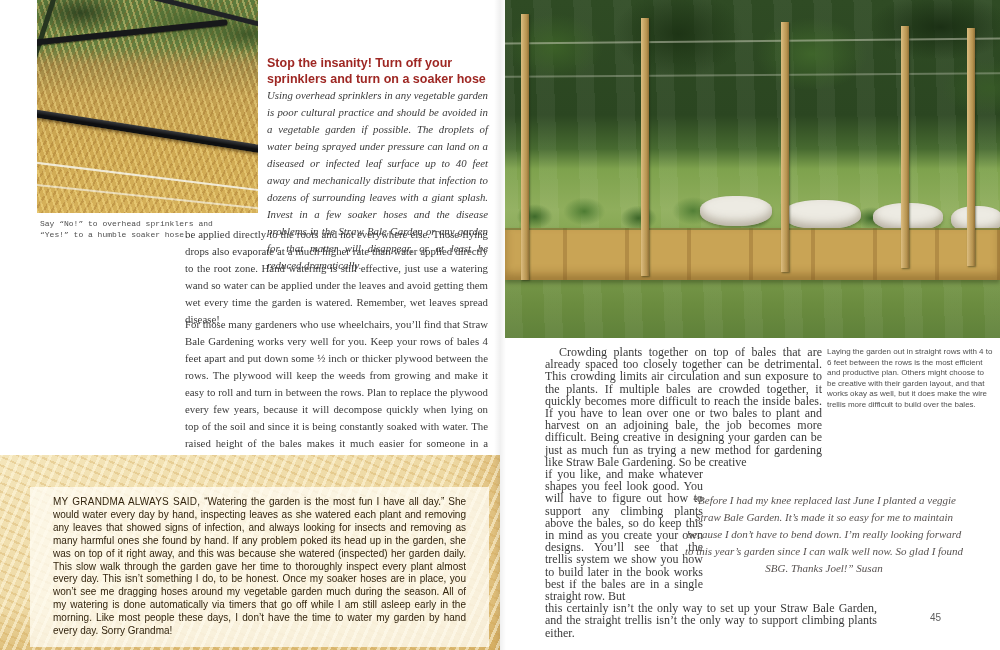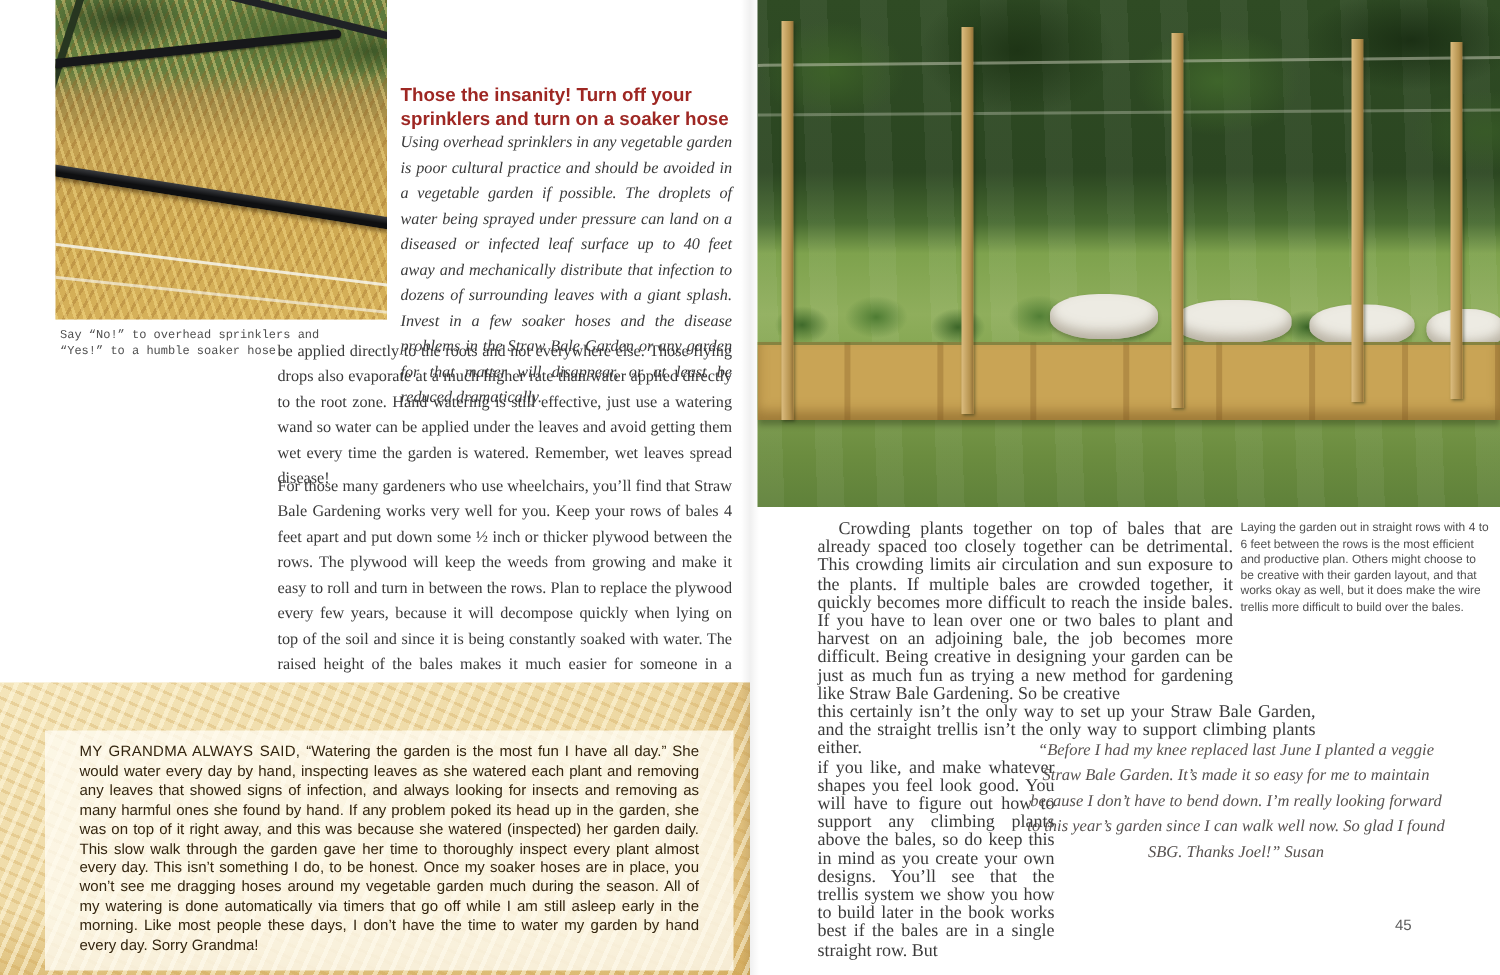--- a/index.html
+++ b/index.html
@@ -119,21 +119,21 @@
   <div class="photo1" data-interactable="false">
     <div class="pole1" data-interactable="false"></div>
     <div class="hose-top" data-interactable="false"></div>
     <div class="hose-top2" data-interactable="false"></div>
     <div class="hose-main" data-interactable="false"></div>
     <div class="twine1" data-interactable="false"></div>
     <div class="twine2" data-interactable="false"></div>
   </div>
   <p class="caption caption1" data-interactable="false">Say “No!” to overhead sprinklers and “Yes!” to a humble soaker hose.</p>
 
-  <h2 class="h-red" data-interactable="false">Those the insanity! Turn off your sprinklers and turn on a soaker hose</h2>
+  <h2 class="h-red" data-interactable="false">Stop the insanity! Turn off your sprinklers and turn on a soaker hose</h2>
   <div class="serif lbody p-narrow1" data-interactable="false">
     <p class="serif lbody" data-interactable="false">Using overhead sprinklers in any vegetable garden is poor cultural practice and should be avoided in a vegetable garden if possible. The droplets of water being sprayed under pressure can land on a diseased or infected leaf surface up to 40 feet away and mechanically distribute that infection to dozens of surrounding leaves with a giant splash. Invest in a few soaker hoses and the disease problems in the Straw Bale Garden or any garden for that matter will disappear, or at least be reduced dramatically.</p>
   </div>
   <p class="serif lbody p-wide1" data-interactable="false">be applied directly to the roots and not everywhere else. Those flying drops also evaporate at a much higher rate than water applied directly to the root zone. Hand watering is still effective, just use a watering wand so water can be applied under the leaves and avoid getting them wet every time the garden is watered. Remember, wet leaves spread disease!</p>
 
   <p class="serif lbody p-acc" data-interactable="false">For those many gardeners who use wheelchairs, you’ll find that Straw Bale Gardening works very well for you. Keep your rows of bales 4 feet apart and put down some ½ inch or thicker plywood between the rows. The plywood will keep the weeds from growing and make it easy to roll and turn in between the rows. Plan to replace the plywood every few years, because it will decompose quickly when lying on top of the soil and since it is being constantly soaked with water. The raised height of the bales makes it much easier for someone in a wheelchair to plant and harvest, and it is much less expensive than building raised beds.</p>
 
   <div class="strawbox" data-interactable="false">
     <div class="gpanel" data-interactable="false" style="position:absolute;left:30px;top:32px;">
       <p class="gtext" data-interactable="false"><span class="glead" data-interactable="false">MY GRANDMA ALWAYS SAID,</span><span data-interactable="false"> “Watering the garden is the most fun I have all day.” She would water every day by hand, inspecting leaves as she watered each plant and removing any leaves that showed signs of infection, and always looking for insects and removing as many harmful ones she found by hand. If any problem poked its head up in the garden, she was on top of it right away, and this was because she watered (inspected) her garden daily. This slow walk through the garden gave her time to thoroughly inspect every plant almost every day. This isn’t something I do, to be honest. Once my soaker hoses are in place, you won’t see me dragging hoses around my vegetable garden much during the season. All of my watering is done automatically via timers that go off while I am still asleep early in the morning. Like most people these days, I don’t have the time to water my garden by hand every day. Sorry Grandma!</span></p>
@@ -154,21 +154,21 @@
     <div class="post post1" data-interactable="false"></div>
     <div class="post post2" data-interactable="false"></div>
     <div class="post post3" data-interactable="false"></div>
     <div class="post post4" data-interactable="false"></div>
     <div class="post post5" data-interactable="false"></div>
   </div>
   <p class="caption caption2" data-interactable="false">Laying the garden out in straight rows with 4 to 6 feet between the rows is the most efficient and productive plan. Others might choose to be creative with their garden layout, and that works okay as well, but it does make the wire trellis more difficult to build over the bales.</p>
 
   <div class="rart" data-interactable="false">
     <p class="serif rbody rp-wide p-indent" data-interactable="false">Crowding plants together on top of bales that are already spaced too closely together can be detrimental. This crowding limits air circulation and sun exposure to the plants. If multiple bales are crowded together, it quickly becomes more difficult to reach the inside bales. If you have to lean over one or two bales to plant and harvest on an adjoining bale, the job becomes more difficult. Being creative in designing your garden can be just as much fun as trying a new method for gardening like Straw Bale Gardening. So be creative</p>
+    <p class="serif rbody rp-narrow" data-interactable="false">if you like, and make whatever shapes you feel look good. You will have to figure out how to support any climbing plants above the bales, so do keep this in mind as you create your own designs. You’ll see that the trellis system we show you how to build later in the book works best if the bales are in a single straight row. But</p>
     <p class="serif rbody rp-end" data-interactable="false">this certainly isn’t the only way to set up your Straw Bale Garden, and the straight trellis isn’t the only way to support climbing plants either.</p>
-    <p class="serif rbody rp-narrow" data-interactable="false">if you like, and make whatever shapes you feel look good. You will have to figure out how to support any climbing plants above the bales, so do keep this in mind as you create your own designs. You’ll see that the trellis system we show you how to build later in the book works best if the bales are in a single straight row. But</p>
   </div>
 
   <p class="quote" data-interactable="false">“Before I had my knee replaced last June I planted a veggie Straw Bale Garden. It’s made it so easy for me to maintain because I don’t have to bend down. I’m really looking forward to this year’s garden since I can walk well now. So glad I found SBG. Thanks Joel!” Susan</p>
 
   <div class="pagenum" data-interactable="false">45</div>
 
 </div>
 
 </body></html>

